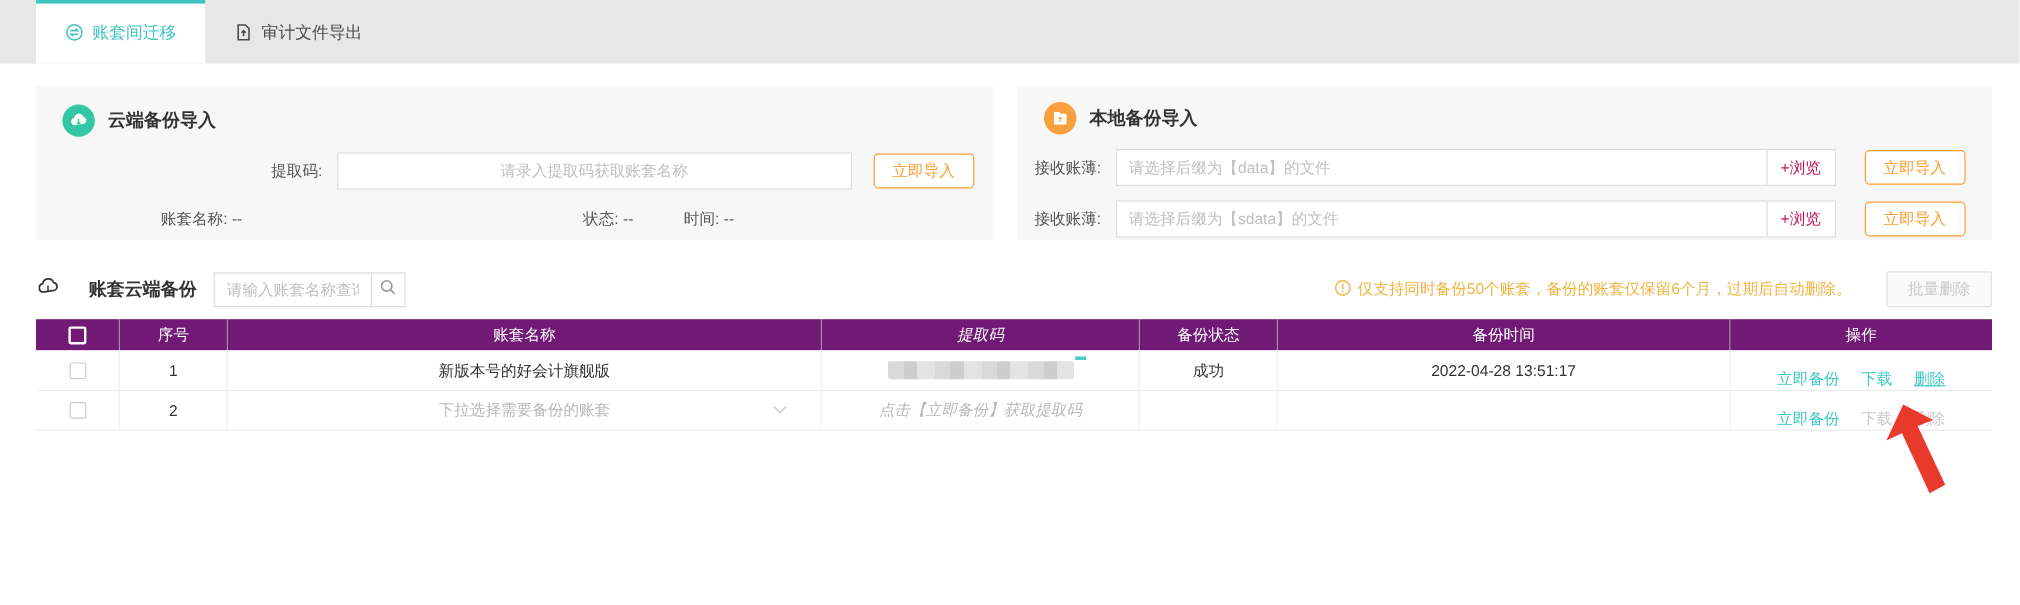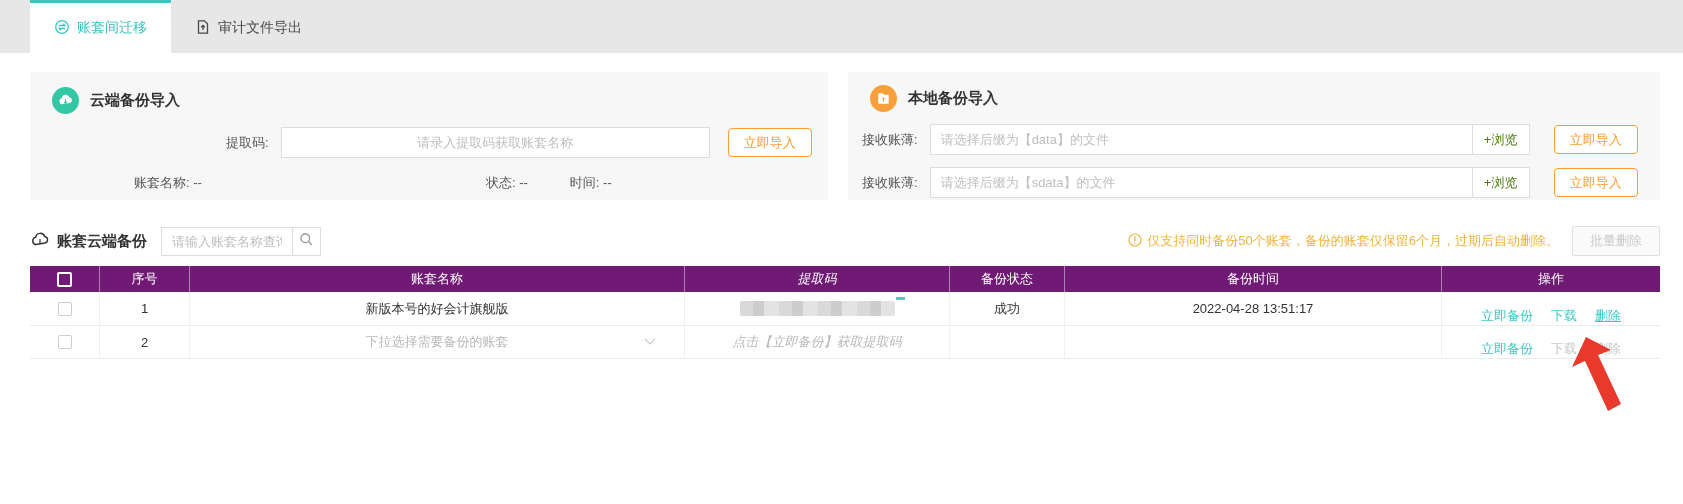--- a/index.html
+++ b/index.html
@@ -38,33 +38,33 @@
   .code-row .btn-orange { margin-left:18px; }
 
   .meta-row { display:flex; margin-top:16px; padding-left:104px; color:#555;align-items:center; }
   .meta-status { margin-left:284px; }
   .meta-time { margin-left:42px; }
 
   .local-row { display:flex; align-items:center; margin-top:12px; padding-left:14px; }
   .local-row:first-of-type { margin-top:10px; }
   .input-group { display:flex; width:600px; }
   .input-group .txt-input { flex:1; border-right:none; }
-  .btn-browse { width:58px; height:31px; border:1px solid #ddd; background:#fff; color:#4d7c0f;
+  .btn-browse { width:58px; height:31px; border:1px solid #ddd; background:#fff; color:#be185d;
                 font-size:13px; cursor:pointer; font-family:"Liberation Sans",sans-serif; }
   .local-row .btn-orange { margin-left:24px; }
 
   
   .section-row { display:flex; align-items:center; margin-top:24px; height:34px; }
-  .section-title { display:flex; align-items:center; gap:7px; font-size:15px; font-weight:bold; color:#333; }
+  .section-title { display:flex; align-items:center; gap:24px; font-size:15px; font-weight:bold; color:#333; }
   .search-group { display:flex; margin-left:14px; }
   .search-input { width:132px; height:29px; }
   .btn-search { width:28px; height:29px; border:1px solid #ddd; border-left:none; background:#fff;
                 display:flex; align-items:center; justify-content:center; cursor:pointer; }
   .notice { margin-left:auto; display:flex; align-items:center; gap:5px; color:#f0b440; font-size:13px; }
-  .btn-batch { margin-left:13px; height:30px; padding:0 17px; background:#fafafa; border:1px solid #e0e0e0;
+  .btn-batch { margin-left:29px; height:30px; padding:0 17px; background:#fafafa; border:1px solid #e0e0e0;
                color:#c9c9c9; border-radius:2px; font-size:13px; font-family:"Liberation Sans",sans-serif; }
 
   
   .table { margin-top:8px; width:1630px; }
   .tr { display:flex; align-items:stretch; }
   .th-row { background:#701a75; color:#fff; height:26px;justify-content:space-between; }
   .td, .th { display:flex; align-items:center; justify-content:center; }
   .th { border-right:1px solid rgba(255,255,255,.45); font-weight:normal; }
   .th:last-child { border-right:none; }
   .body-row { height:34px; border-bottom:1px solid #ebebeb; background:#fff; }

